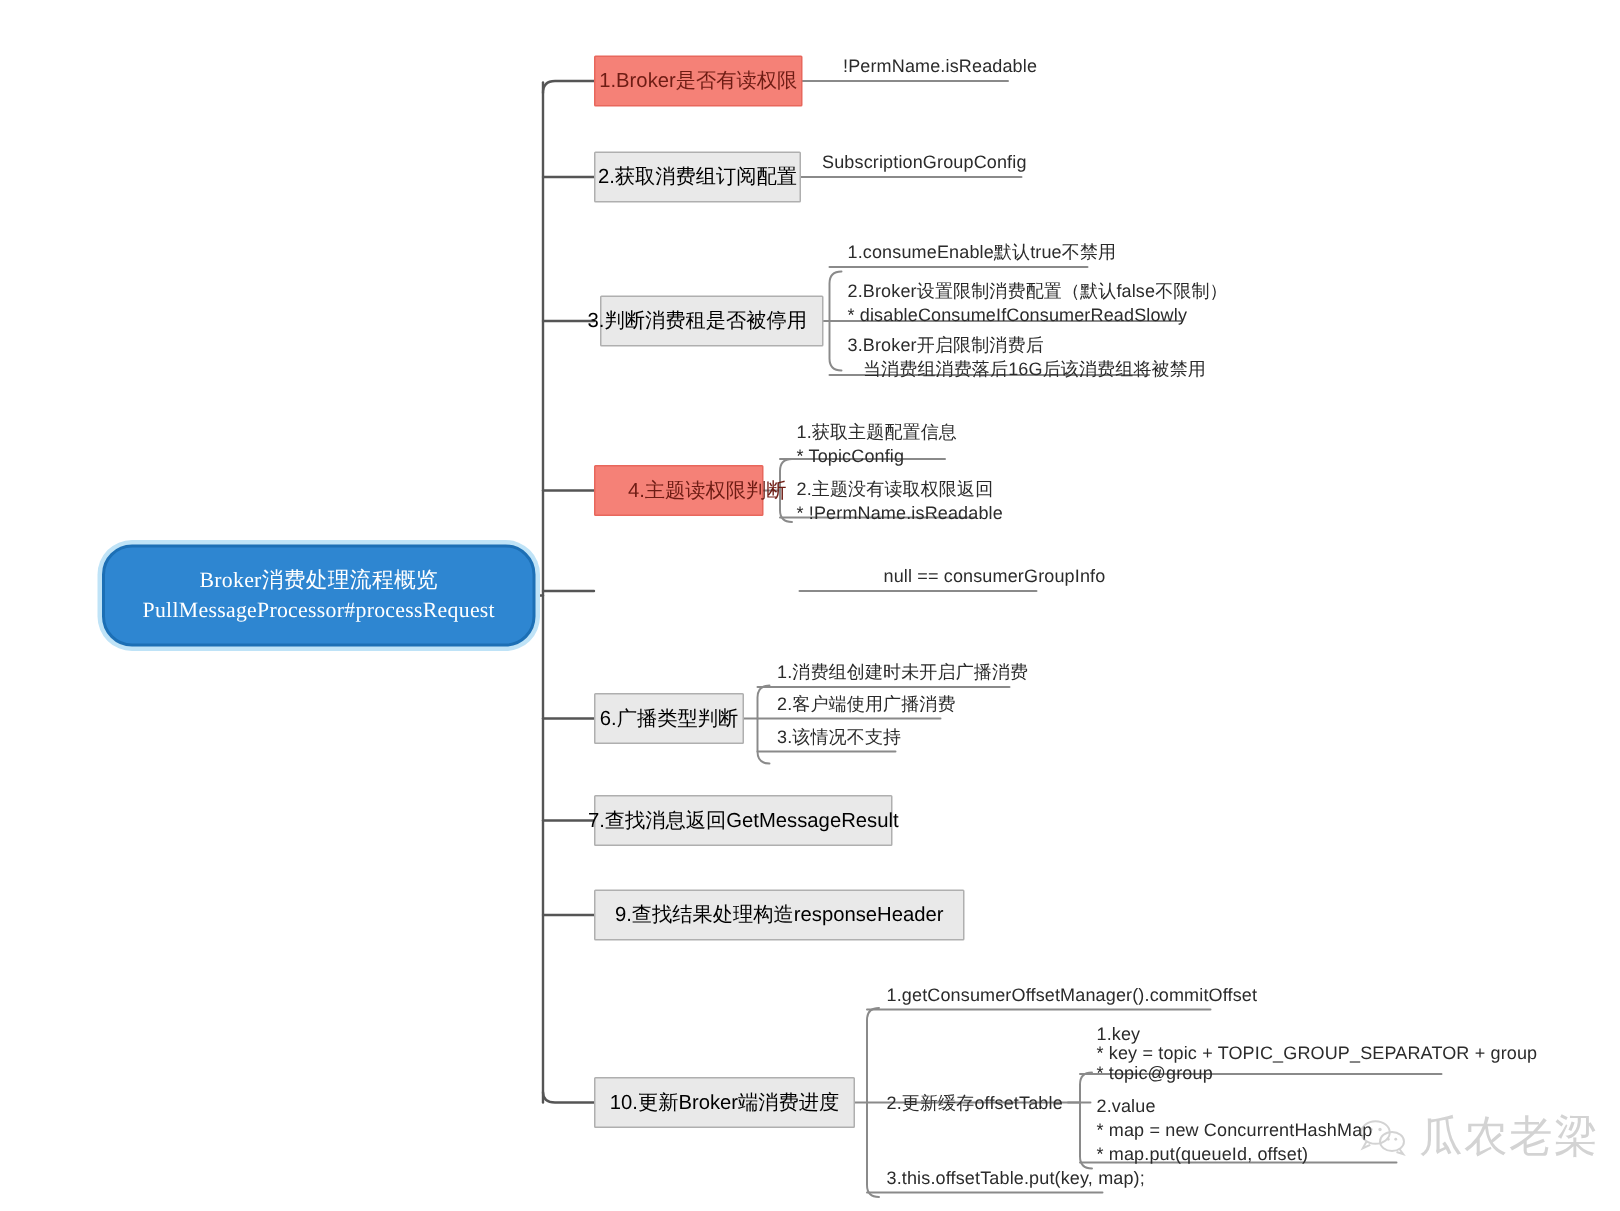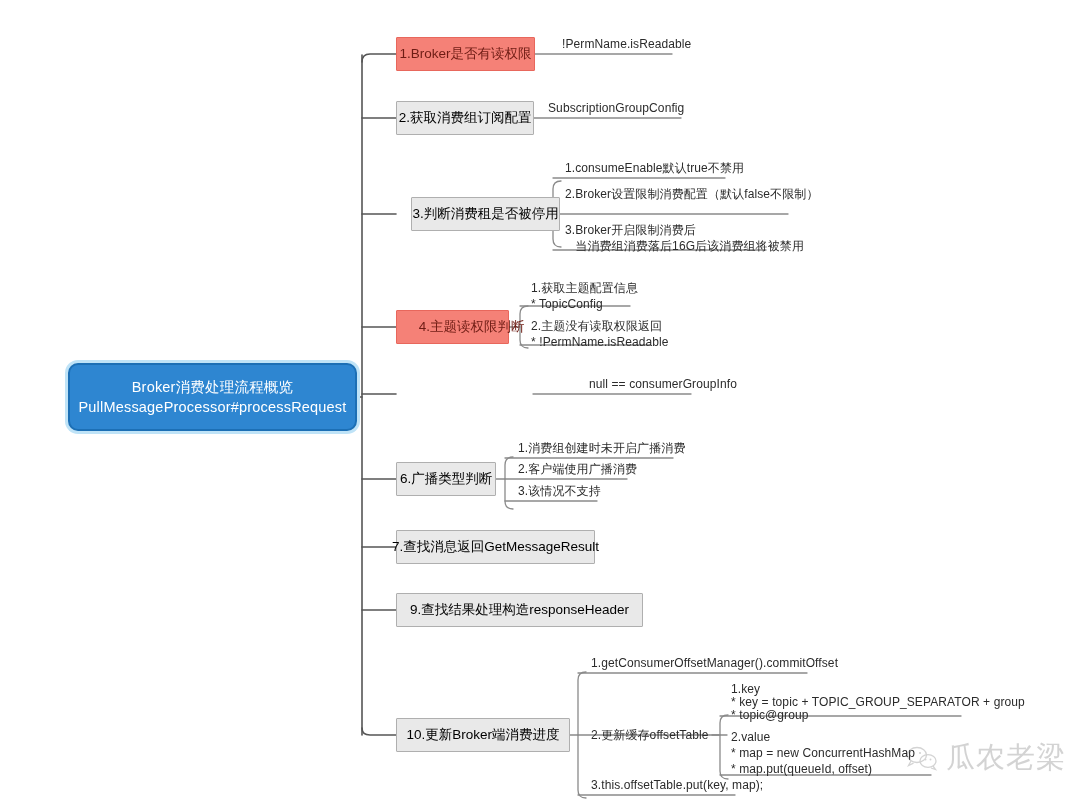--- a/index.html
+++ b/index.html
@@ -37,21 +37,22 @@
   }
   .root-node {
     background: #2E86D1;
     border: 2px solid #1C6FB5;
     box-shadow: 0 0 0 3px #BFE3F7;
     color: #ffffff;
     font-size: 14.5px;
     line-height: 20px;
     letter-spacing: 0.2px;
     flex-direction: column;
-    border-radius: 10px;
+    border-radius: 20px;
+    font-family: Liberation Serif, serif;
   }
   .root-node .rl {
     display: block;
   }
   .branch-node {
     background: #E9E9E9;
     border: 1px solid #AFAFAF;
     color: #000000;
     font-size: 13.5px;
     padding: 0 10px;
@@ -150,21 +151,21 @@
   </div>
 
   <div class="node branch-node alert" style="left:396px; top:37px; width:139px; height:34px;">
     <span>1.Broker是否有读权限</span>
   </div>
 
   <div class="node branch-node" style="left:396px; top:101px; width:138px; height:34px;">
     <span>2.获取消费组订阅配置</span>
   </div>
 
-  <div class="node branch-node" style="left:411px; top:197px; width:149px; height:34px;">
+  <div class="node branch-node" style="left:400px; top:197px; width:149px; height:34px;justify-content:flex-end;">
     <span>3.判断消费租是否被停用</span>
   </div>
 
   <div class="node branch-node alert" style="left:396px; top:310px; width:113px; height:34px;padding-left:48px;">
     <span>4.主题读权限判断</span>
   </div>
 
 
   <div class="node branch-node" style="left:396px; top:462px; width:100px; height:34px;">
     <span>6.广播类型判断</span>
@@ -181,20 +182,21 @@
   <div class="node branch-node" style="left:396px; top:718px; width:174px; height:34px;">
     <span>10.更新Broker端消费进度</span>
   </div>
 
   <div class="leaf" style="left:562px; top:36px;">!PermName.isReadable</div>
 
   <div class="leaf" style="left:548px; top:100px;">SubscriptionGroupConfig</div>
 
   <div class="leaf" style="left:565px; top:160px;">1.consumeEnable默认true不禁用</div>
   <div class="leaf" style="left:565px; top:186px;">2.Broker设置限制消费配置（默认false不限制）</div>
+  <div class="leaf" style="left:565px; top:202px;">* disableConsumeIfConsumerReadSlowly</div>
   <div class="leaf" style="left:565px; top:222px;">3.Broker开启限制消费后</div>
   <div class="leaf" style="left:565px; top:238px;">   当消费组消费落后16G后该消费组将被禁用</div>
 
   <div class="leaf" style="left:531px; top:280px;">1.获取主题配置信息</div>
   <div class="leaf" style="left:531px; top:296px;">* TopicConfig</div>
   <div class="leaf" style="left:531px; top:318px;">2.主题没有读取权限返回</div>
   <div class="leaf" style="left:531px; top:334px;">* !PermName.isReadable</div>
 
   <div class="leaf" style="left:558px; top:376px;padding-left:31px;">null == consumerGroupInfo</div>
 

